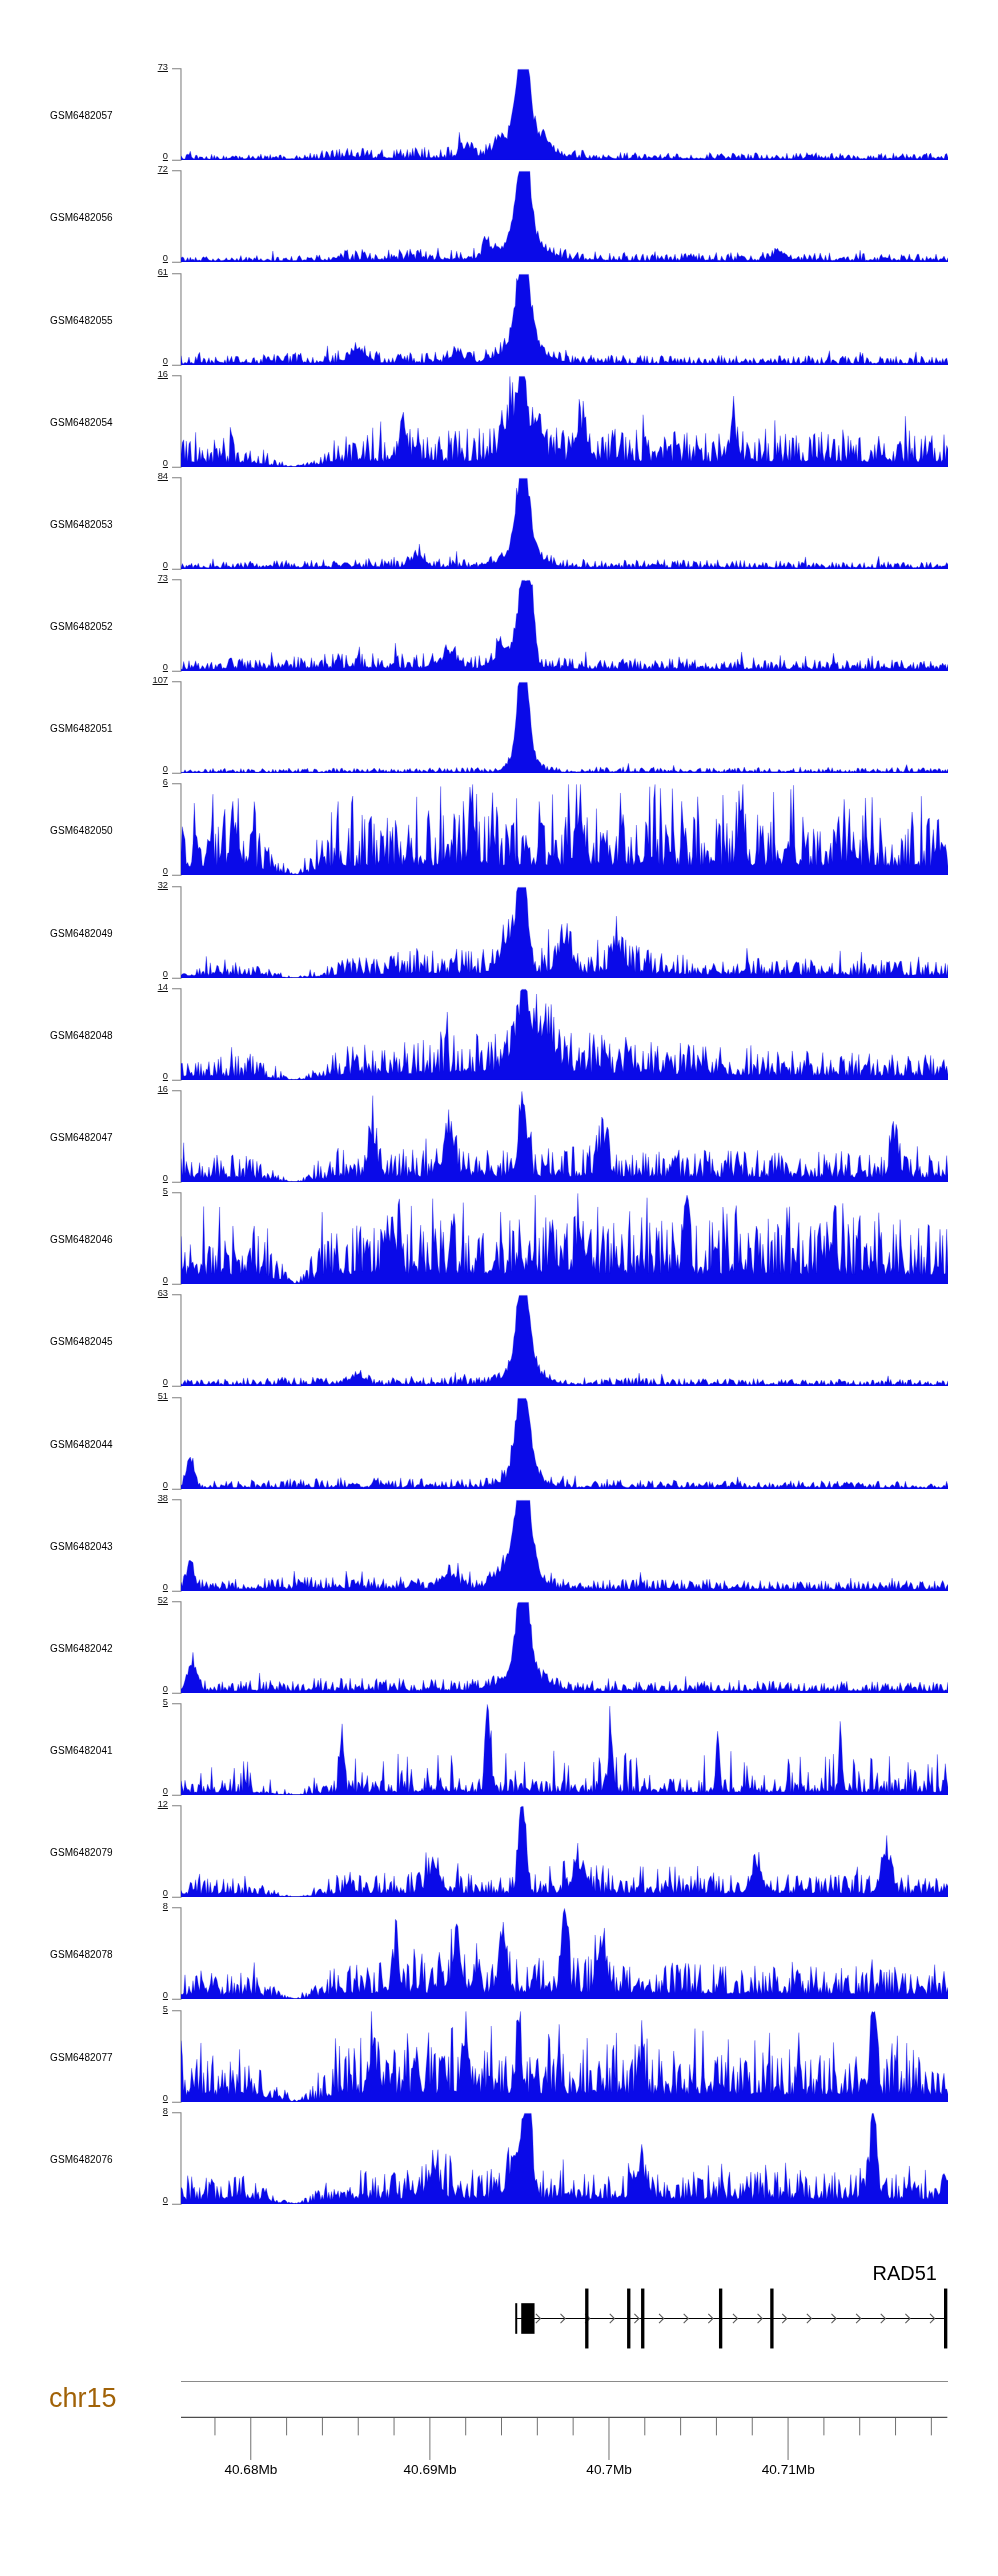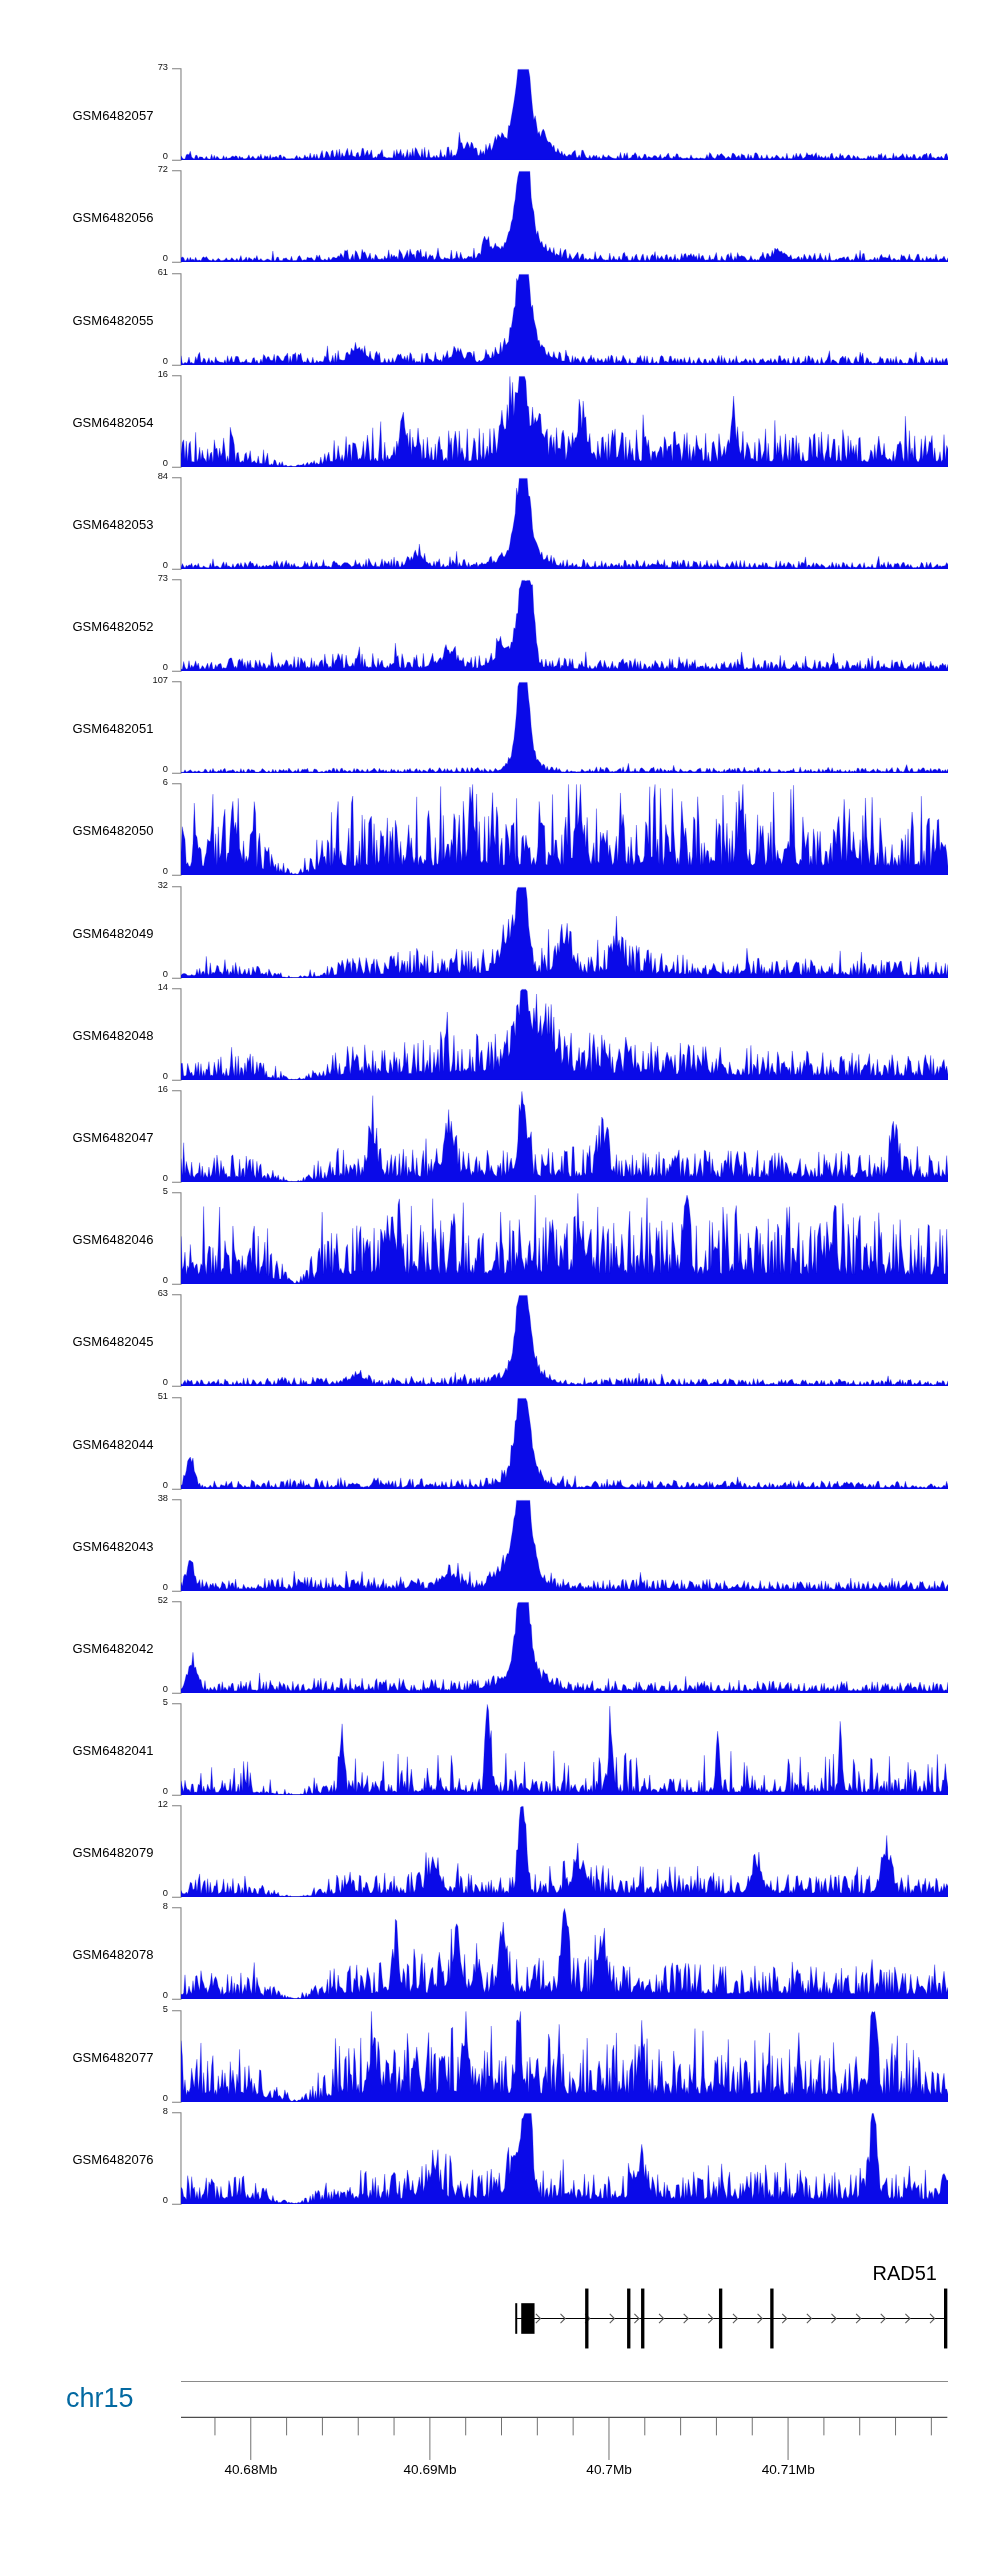--- a/index.html
+++ b/index.html
@@ -1,32 +1,32 @@
 <!DOCTYPE html>
 <html style="font-size:10.7px"><head>
 <meta charset="utf-8">
 <style>
   html,body{margin:0;padding:0;background:#ffffff;}
   body{width:998px;height:2576px;position:relative;overflow:hidden;
        font-family:"Liberation Sans","DejaVu Sans",sans-serif;color:#000;}
   #stage{position:absolute;inset:0;}
   .track{position:absolute;left:0;width:998px;height:100px;}
-  .tlabel{position:absolute;left:50px;width:126px;font-size:13px;color:#000;
-          top:50%;transform:translateY(-50%);letter-spacing:0.1px;text-align:center;}
-  .ynum{position:absolute;left:115px;width:53px;text-align:right;font-size:9.3px;color:#111;line-height:9.3px;}
+  .tlabel{position:absolute;left:50px;width:126px;font-size:10px;color:#000;
+          top:50%;transform:translateY(-50%);letter-spacing:0.1px;}
+  .ynum{position:absolute;left:115px;width:53px;text-align:right;font-size:9.3px;color:#111;line-height:9.3px;text-decoration:underline;}
   .ymax{top:-2px;}
   .ymin{top:87px;}
   .bracket{position:absolute;left:170px;top:2.7px;}
   .wave{position:absolute;left:181px;top:2.7px;}
   .baseline{position:absolute;left:181px;top:94px;width:767px;height:0.7px;background:#a8a8a8;}
   #gene-label{position:absolute;left:764px;top:2262px;width:173px;text-align:right;
               font-size:20px;color:#000;}
   #gene-svg{position:absolute;left:181px;top:2283px;}
   #sep-line{position:absolute;left:181px;top:2381px;width:767px;height:1.3px;background:#8a8a8a;}
-  #chrom-label{position:absolute;left:66px;top:2384px;font-size:27px;color:#0369a1;line-height:1.1;}
+  #chrom-label{position:absolute;left:49px;top:2384px;font-size:27px;color:#a16207;line-height:1.1;}
   #ruler-svg{position:absolute;left:181px;top:2410px;}
 </style>
 </head>
 <body>
 
 <div id="stage">
   <div id="tracks">
       <div class="track" style="top: 65px;">
         <span class="tlabel">GSM6482057</span>
         <span class="ynum ymax">73</span>

